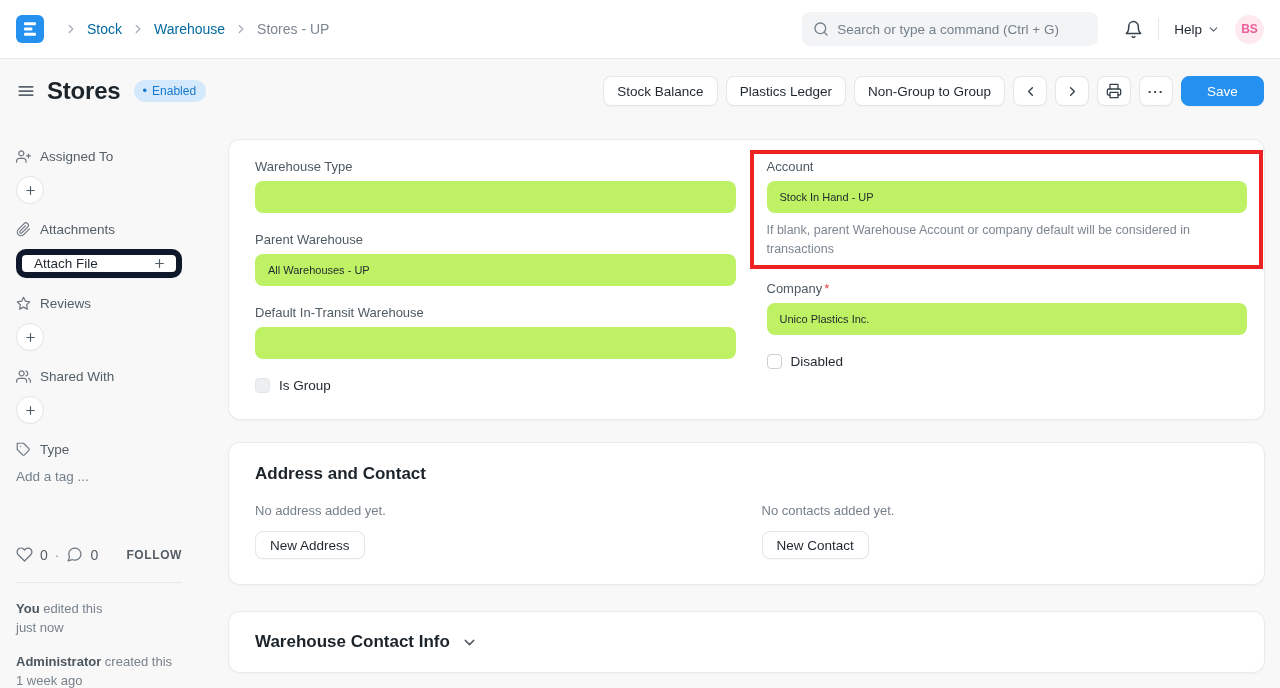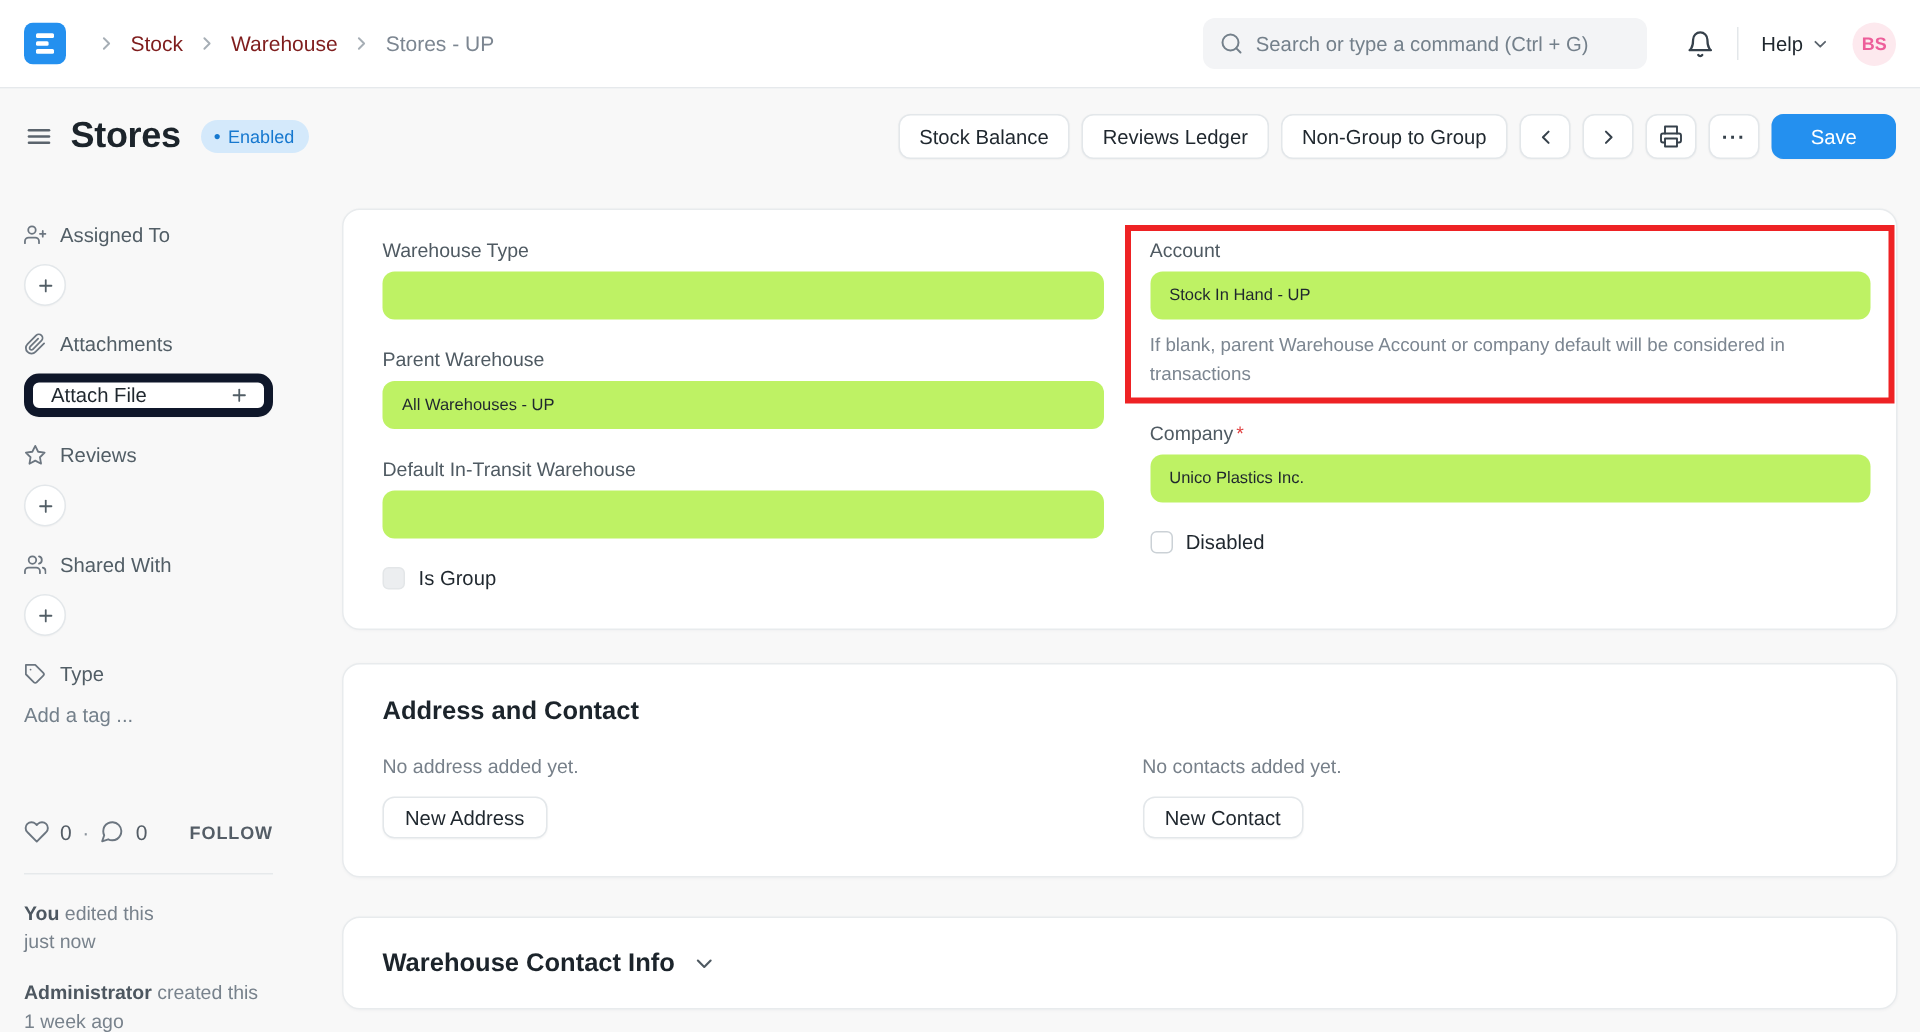--- a/index.html
+++ b/index.html
@@ -10,21 +10,21 @@
   }
   svg { display:block; }
 
   
   .navbar {
     height:59px; background:#fff; border-bottom:1px solid #e6e9ec;
     display:flex; align-items:center; padding:0 16px;
   }
   .logo { width:28px; height:28px; margin-right:20px; cursor:pointer; flex-shrink:0; }
   .breadcrumbs { display:flex; align-items:center; gap:9px; font-size:14px; }
-  .crumb { color:#7f1d1d; cursor:pointer; }
+  .crumb { color:#0369a1; cursor:pointer; }
   .crumb.current { color:#7c8691; cursor:default; }
   .crumb-sep { color:#a6aeb5; }
   .nav-spacer { flex:1; }
   .nav-search {
     width:296px; height:34px; background:#f3f4f6; border-radius:8px;
     display:flex; align-items:center; gap:8px; padding:0 11px; margin-right:26px;
   }
   .nav-search input {
     border:none; background:transparent; outline:none; flex:1;
     font:inherit; font-size:13.5px; color:#4f5a62;
@@ -196,21 +196,21 @@
         <line x1="4" y1="17" x2="20" y2="17"></line>
       </svg>
     </span>
   <h1 class="page-title">Stores</h1>
   <span class="badge">
     <span class="dot">•</span>
     <span>Enabled</span>
   </span>
   <div class="head-actions">
     <button class="btn">Stock Balance</button>
-    <button class="btn">Reviews Ledger</button>
+    <button class="btn">Plastics Ledger</button>
     <button class="btn">Non-Group to Group</button>
     <button class="btn btn-icon">
         <svg width="15" height="15" viewBox="0 0 24 24" fill="none" stroke="currentColor" stroke-width="2.2" stroke-linecap="round" stroke-linejoin="round">
           <polyline points="15 18 9 12 15 6"></polyline>
         </svg>
       </button>
     <button class="btn btn-icon">
         <svg width="15" height="15" viewBox="0 0 24 24" fill="none" stroke="currentColor" stroke-width="2.2" stroke-linecap="round" stroke-linejoin="round">
           <polyline points="9 18 15 12 9 6"></polyline>
         </svg>

